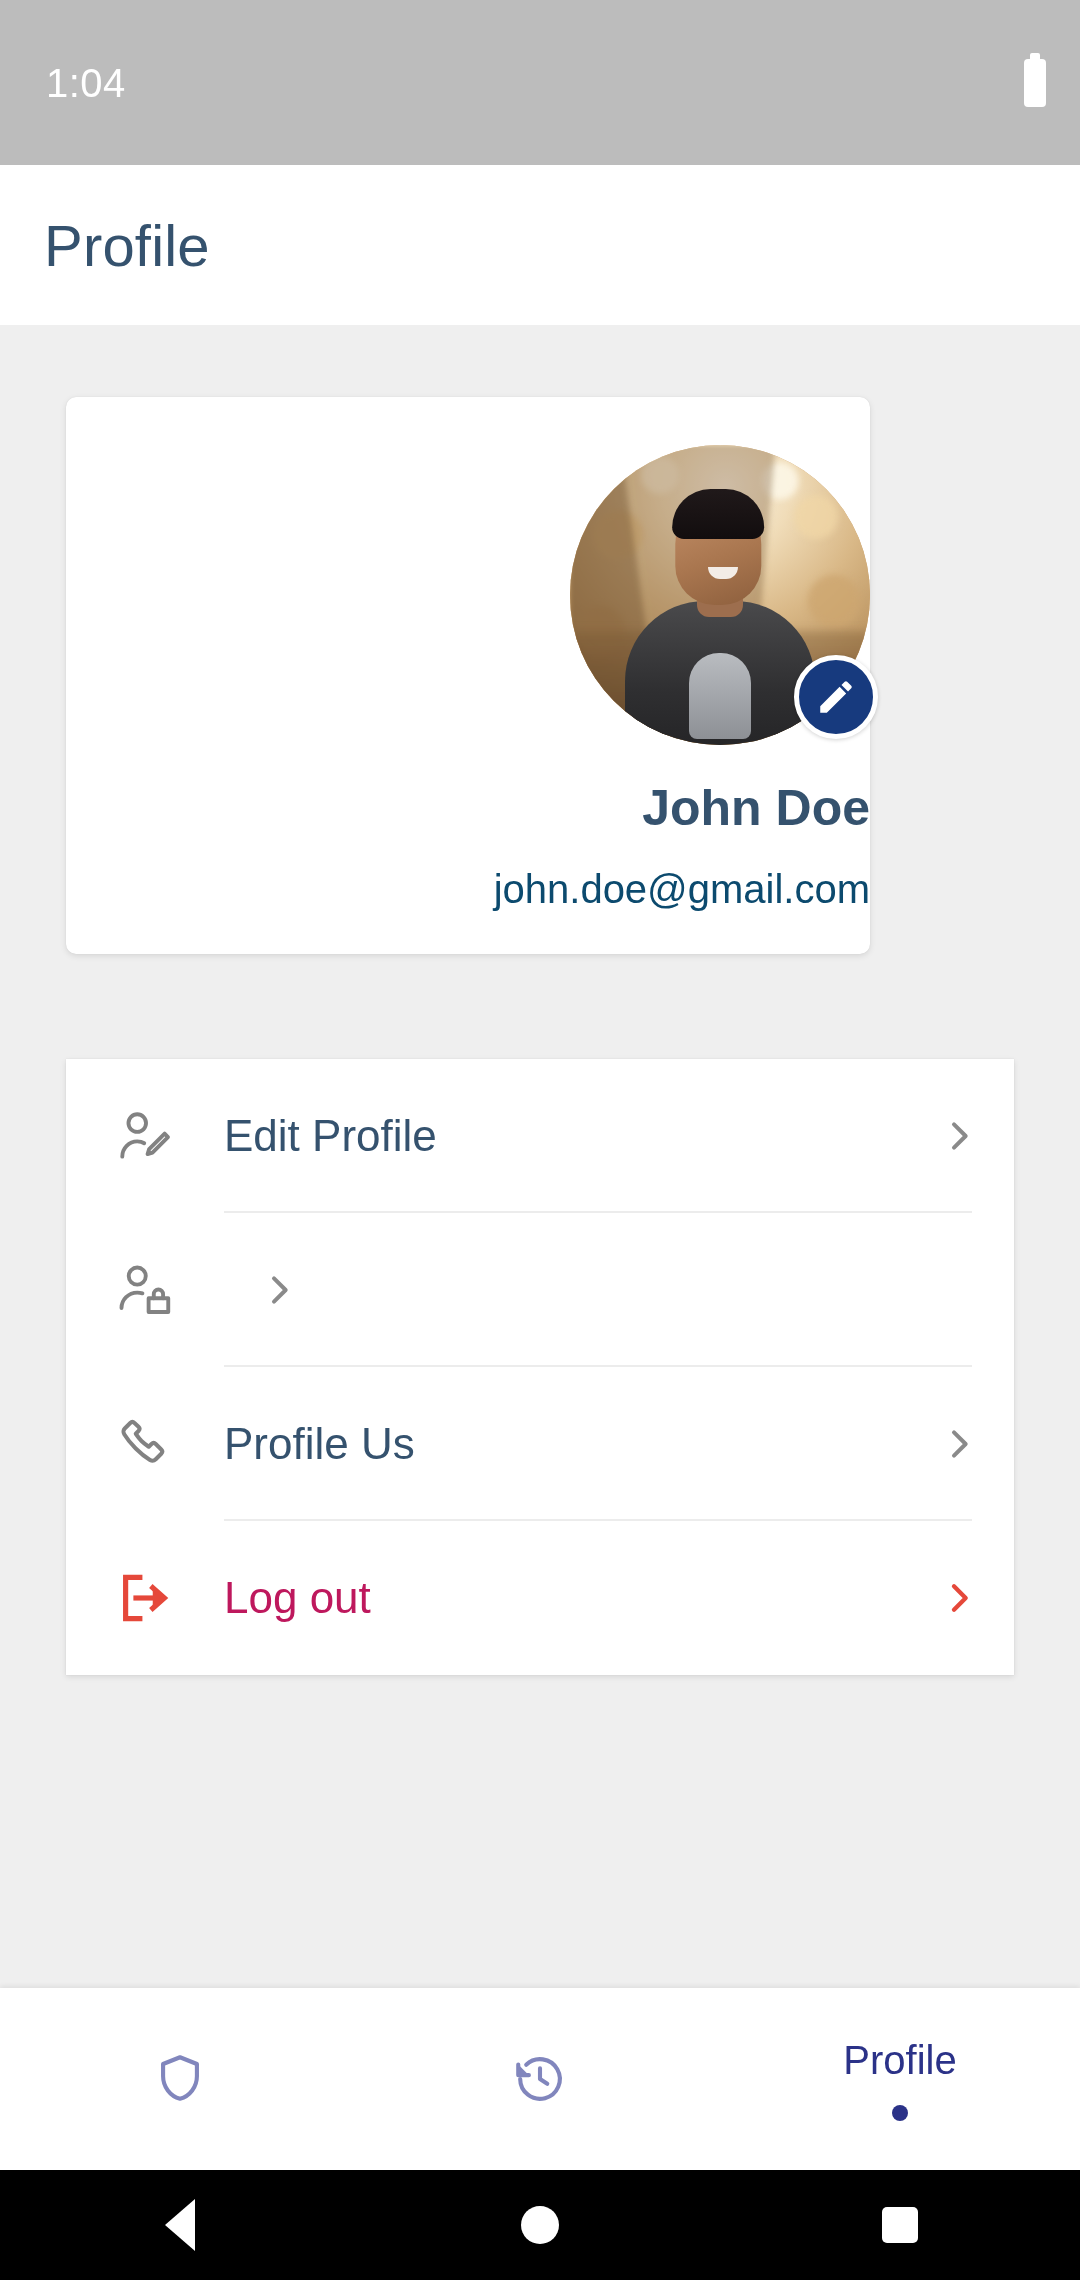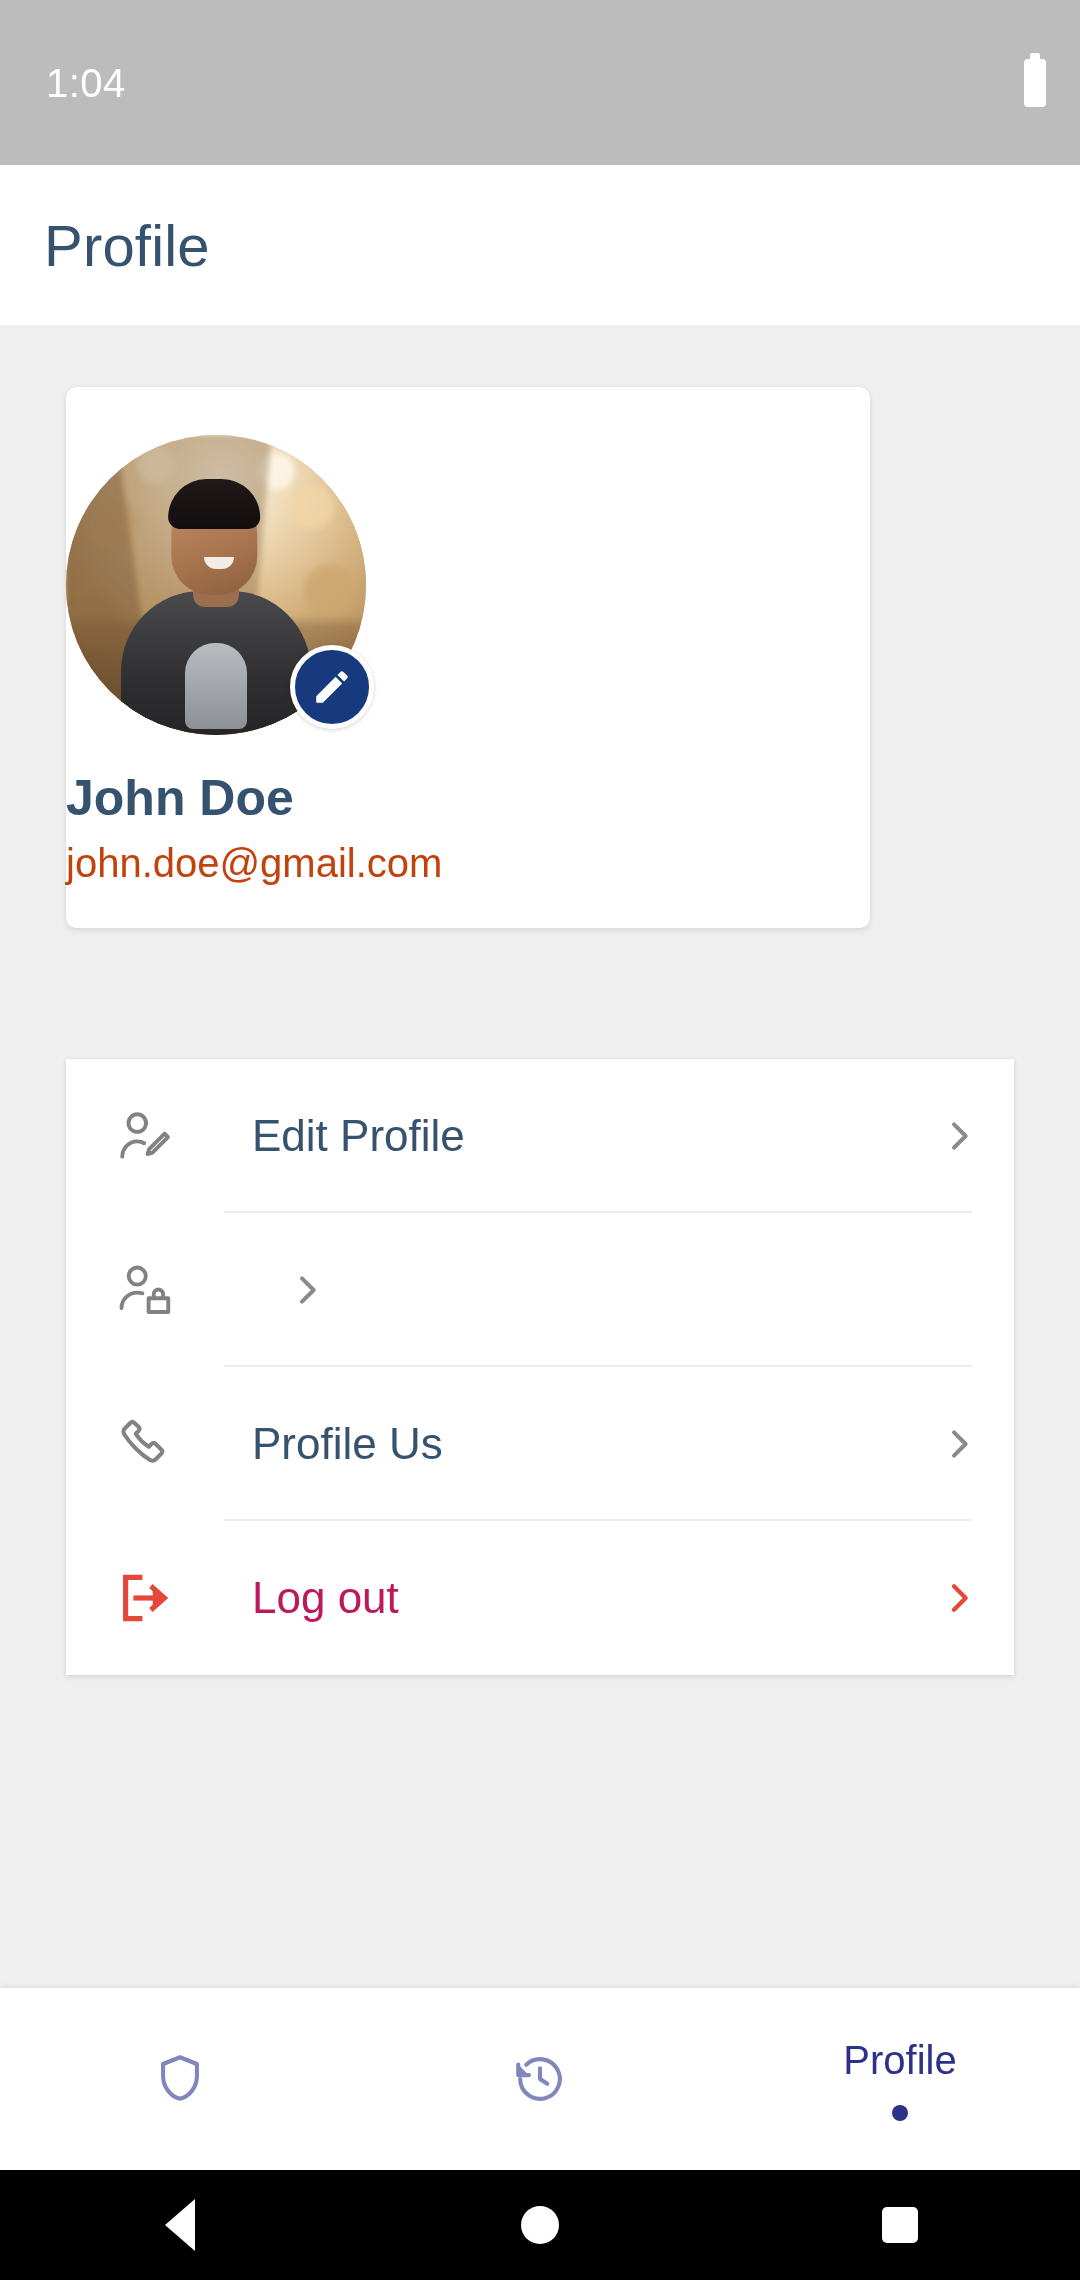--- a/index.html
+++ b/index.html
@@ -71,27 +71,27 @@
   .content {
     flex:1 1 auto;
     background:#efefef;
     position:relative;
     overflow:hidden;
   }
 
   
   .profile-card {
     position:absolute;
-    left:66px; top:62px;
+    left:66px; top:72px;
     width:804px;
     background:#ffffff;
     border-radius:10px;
     box-shadow:0 2px 6px rgba(0,0,0,0.10), 0 0 1px rgba(0,0,0,0.12);
     padding:48px 0 42px;
-    display:flex; flex-direction:column; align-items:flex-start;
+    display:flex; flex-direction:column; align-items:flex-end;
   }
   .avatar-wrap {
     position:relative;
     width:300px; height:300px;
   }
   .avatar {
     width:300px; height:300px;
     border-radius:50%;
     overflow:hidden;
     position:relative;
@@ -197,40 +197,39 @@
   }
   .edit-fab svg { width:42px; height:42px; display:block; }
 
   .profile-name {
     margin-top:34px;
     font-size:50px;
     font-weight:700;
     color:#35526e;
   }
   .profile-email {
-    margin-top:14px;
+    margin-top:30px;
     font-size:40px;
     font-weight:400;
-    color:#c2410c;
+    color:#0c4a6e;
   }
 
   
   .menu-card {
     position:absolute;
     left:66px; top:734px;
     width:948px;
     background:#ffffff;
     box-shadow:0 2px 6px rgba(0,0,0,0.10), 0 0 1px rgba(0,0,0,0.10);
   }
   .menu-row {
     display:flex; align-items:center;
     height:154px;
     position:relative;
     padding-left:0;
-    gap:28px;
   }
   .menu-icon {
     width:158px;
     display:flex; align-items:center; justify-content:center;
     flex:0 0 158px;
   }
   .menu-icon svg { display:block; }
   .menu-label {
     flex:1 1 auto;
     font-size:44px;

